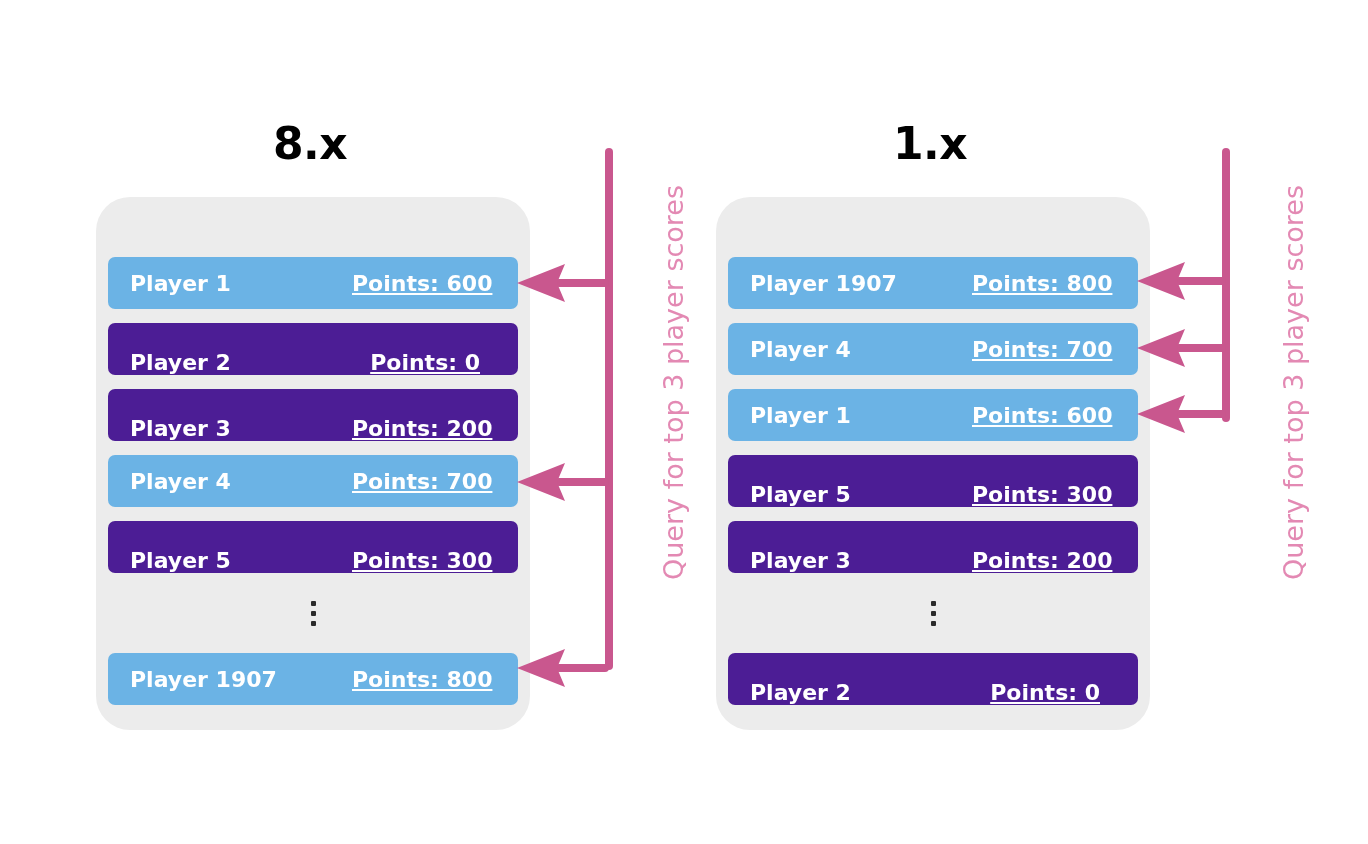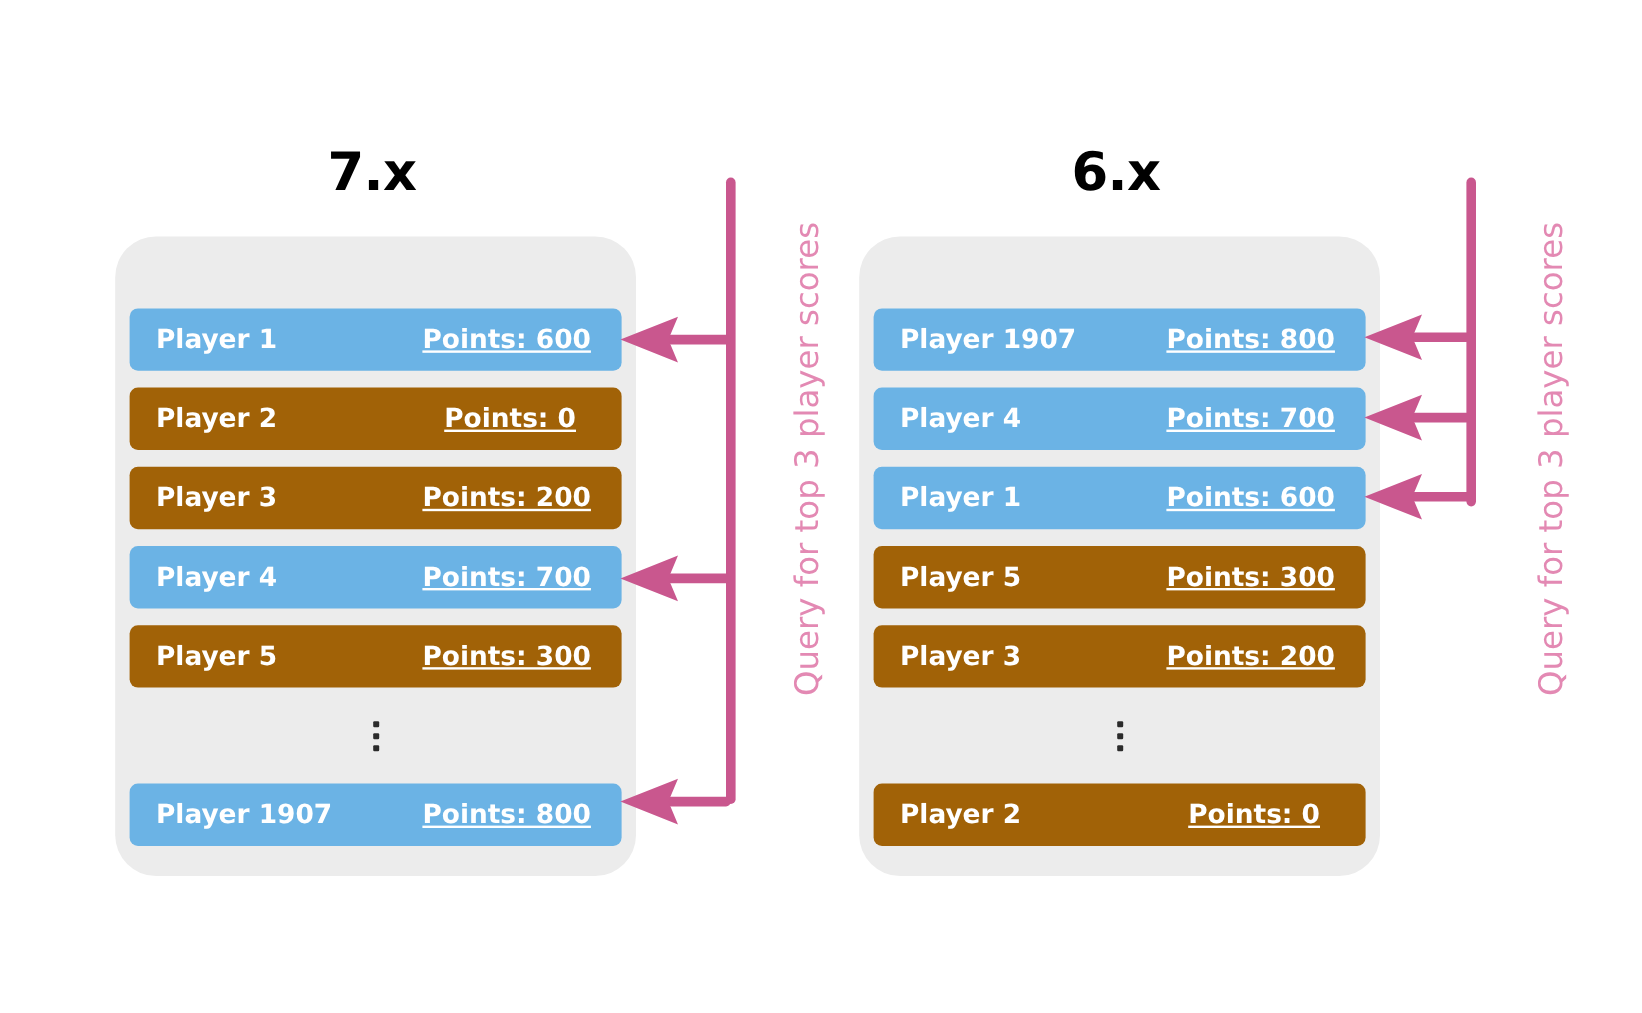--- a/index.html
+++ b/index.html
@@ -62,21 +62,21 @@
     align-items: center;
     box-sizing: border-box;
     padding: 0 22px;
     color: #ffffff;
     font-family: "DejaVu Sans", sans-serif;
     font-weight: bold;
     font-size: 22px;
     gap: 42px;
   }
   .score-row.blue { background: #6bb3e5; }
-  .score-row.gray { background: #a16207; }
+  .score-row.gray { background: #4c1d95; align-items: flex-end; }
 
   .row-name {
     flex: 0 0 auto;
     width: 180px;
     text-align: left;
     white-space: nowrap;
   }
   .row-points {
     flex: 1 1 auto;
     text-align: right;
@@ -122,21 +122,21 @@
     transform: rotate(-90deg);
   }
   #anno-label-5x { left: 658px; top: 580px; }
   #anno-label-6x { left: 1278px; top: 580px; }
 </style>
 </head>
 <body>
 
 <div class="stage">
 
-  <div class="version-title" id="title-5x">7.x</div>
+  <div class="version-title" id="title-5x">8.x</div>
 
   <div class="panel" id="panel-5x">
     <div class="rows">
 
       <div class="score-row blue">
         <span class="row-name">Player 1</span>
         <span class="row-points">Points: 600</span>
       </div>
 
       <div class="score-row gray">
@@ -189,21 +189,21 @@
 
         <path d="M 2 143 L 50 124 L 42 143 L 50 162 Z"></path>
         <path d="M 2 342 L 50 323 L 42 342 L 50 361 Z"></path>
         <path d="M 2 528 L 50 509 L 42 528 L 50 547 Z"></path>
       </g>
     </svg>
   </div>
 
   <div class="anno-label" id="anno-label-5x">Query for top 3 player scores</div>
 
-  <div class="version-title" id="title-6x">6.x</div>
+  <div class="version-title" id="title-6x">1.x</div>
 
   <div class="panel" id="panel-6x">
     <div class="rows">
 
       <div class="score-row blue">
         <span class="row-name">Player 1907</span>
         <span class="row-points">Points: 800</span>
       </div>
 
       <div class="score-row blue">

